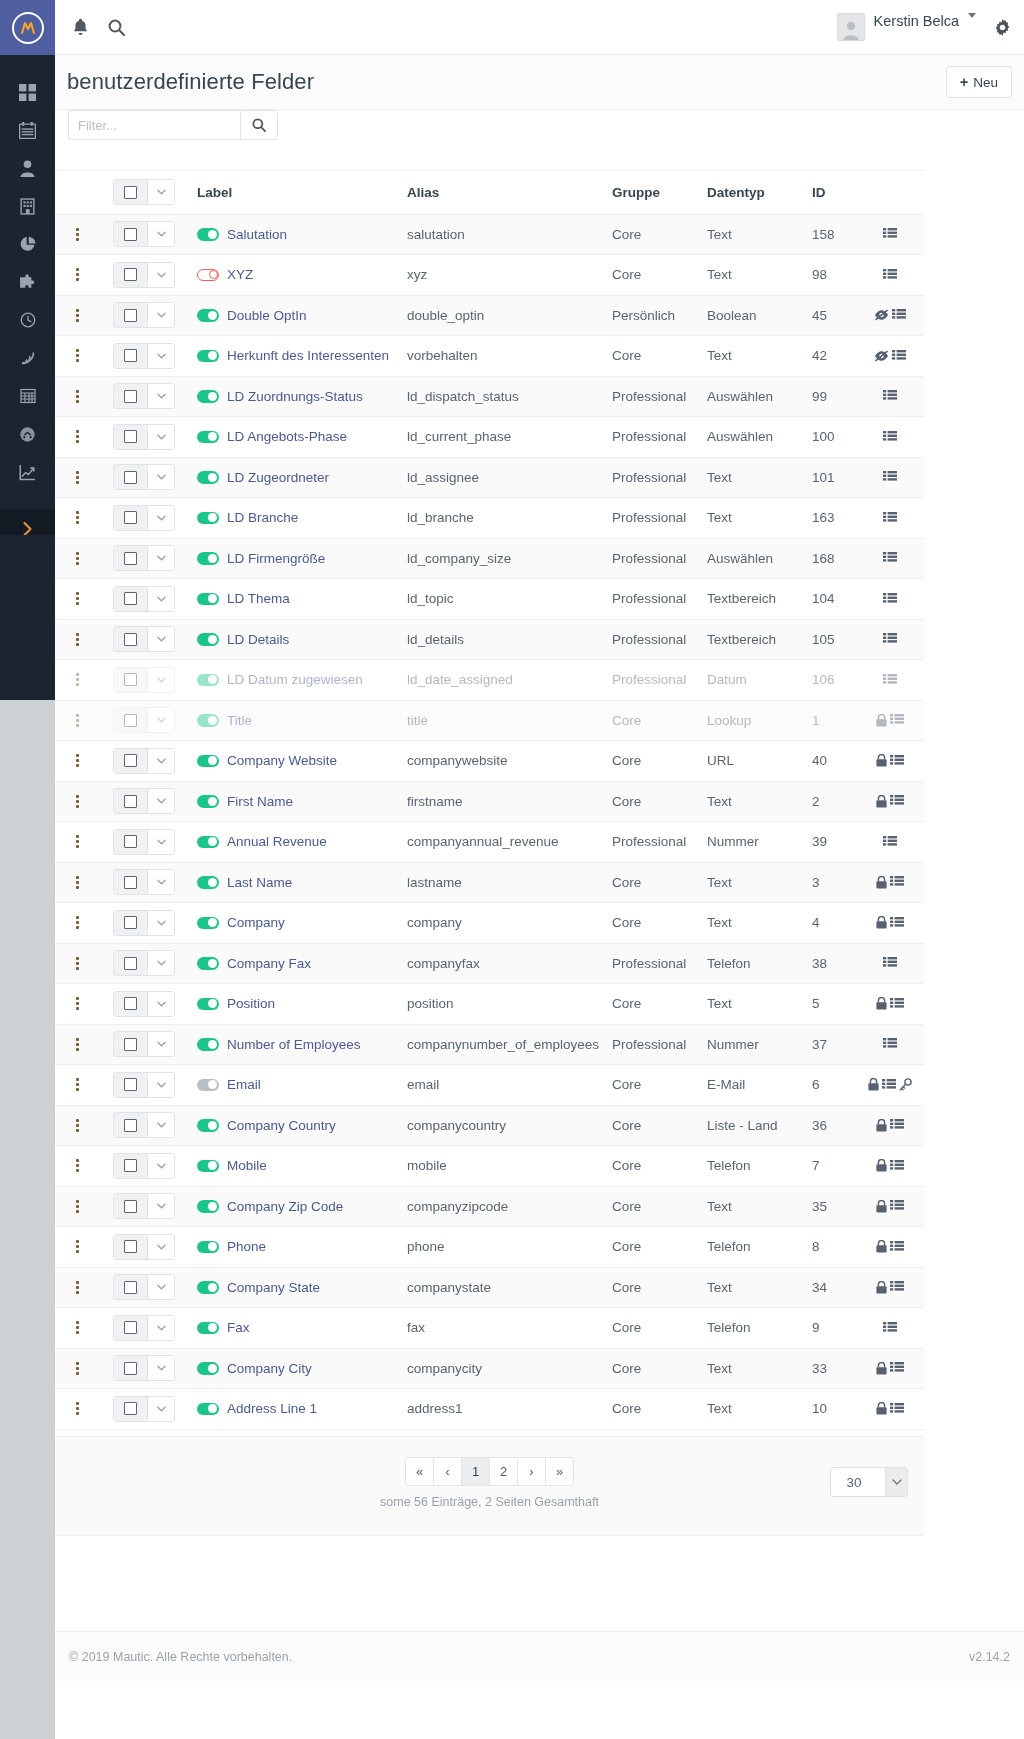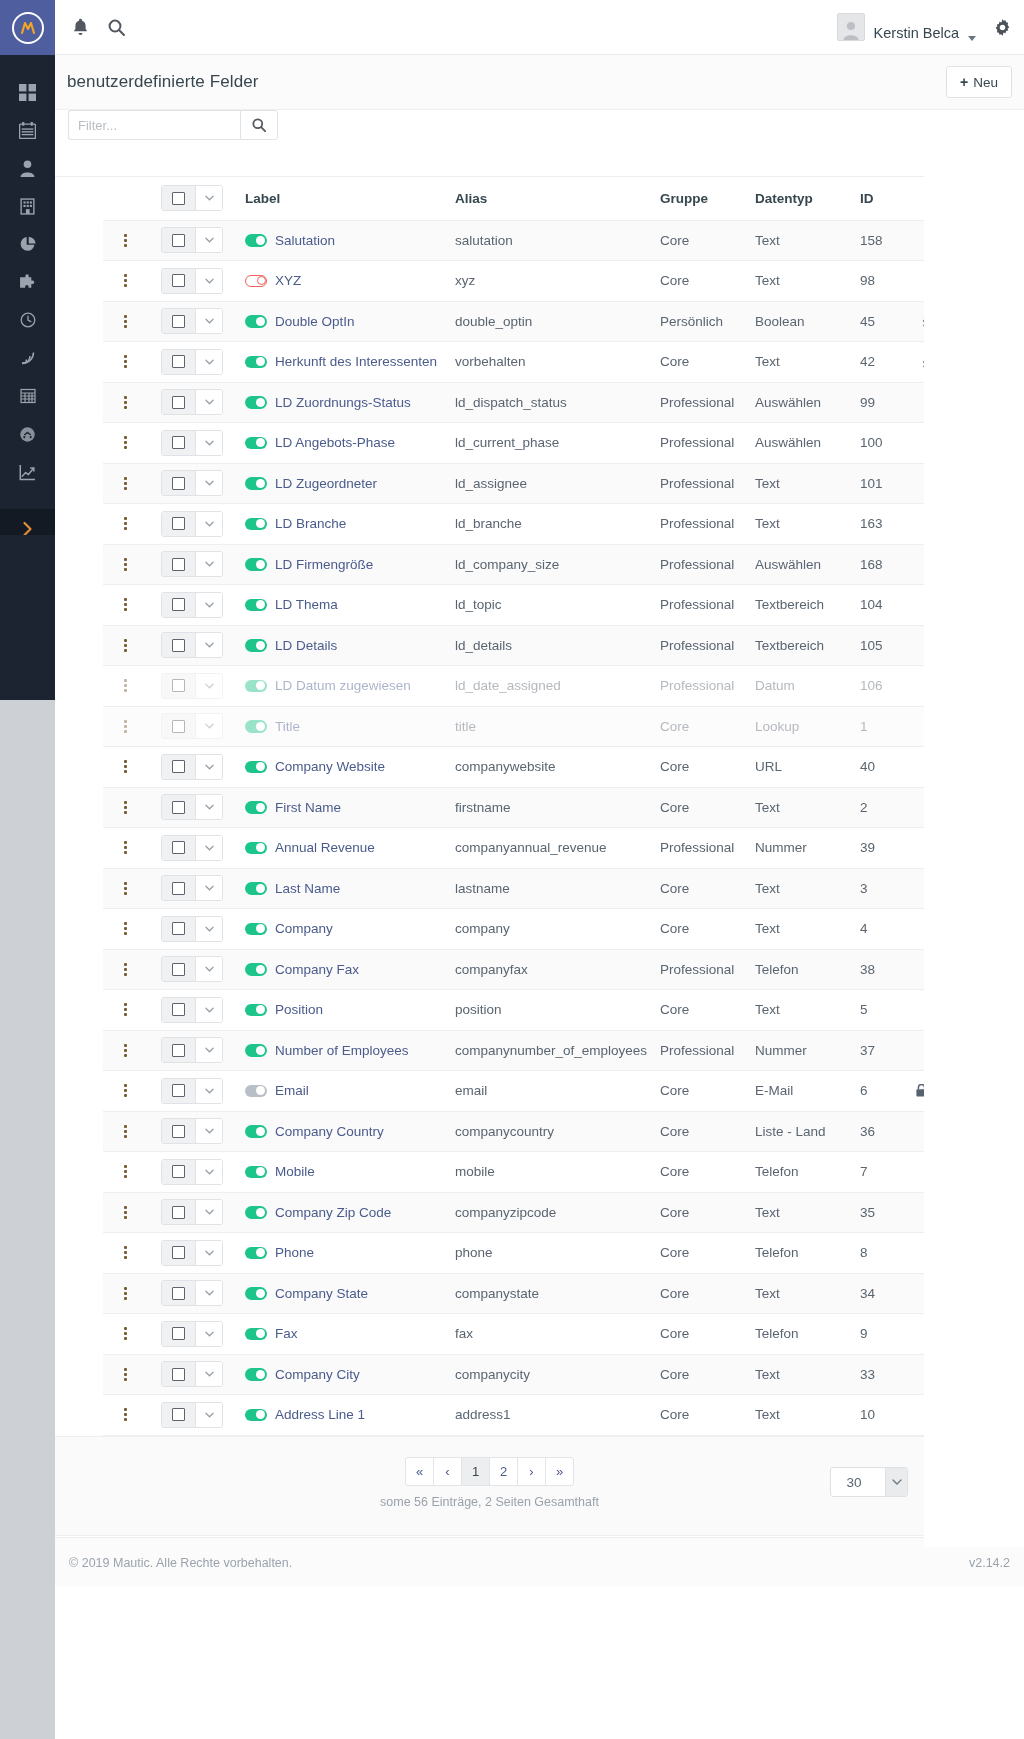--- a/index.html
+++ b/index.html
@@ -53,42 +53,42 @@
     background: #ffffff; border-bottom: 1px solid #e6e8ea;
     display: flex; align-items: center;
   }
   #topbar .tb-icon {
     width: 36px; height: 55px; display: flex; align-items: center;
     justify-content: center; color: #51585f;
   }
   #topbar .tb-icon.first { margin-left: 7px; }
   #topbar .spacer { flex: 1; }
   #topbar .user {
-    display: flex; align-items: flex-end; gap: 9px; padding-right: 4px;
+    display: flex; align-items: flex-start; gap: 9px; padding-right: 4px;
   }
   #topbar .avatar {
     width: 28px; height: 28px; background: #e4e6e8; border: 1px solid #d8dade;
     border-radius: 2px; display: flex; align-items: flex-end; justify-content: center;
     overflow: hidden;
   }
   #topbar .username { font-size: 14.5px; color: #37474f; }
   #topbar .caret {
     width: 0; height: 0; border-left: 4px solid transparent;
     border-right: 4px solid transparent; border-top: 5px solid #6b7580;
   }
   #topbar .gear { width: 44px; display: flex; justify-content: center; color: #4a5159; }
 
   
   #pagehead {
     position: absolute; left: 55px; top: 55px; width: 969px; height: 55px;
     background: #fbfbfc; border-bottom: 1px solid #eceef0;
     display: flex; align-items: center; padding: 0 12px 0 12px;
   }
   #pagehead h1 {
-    font-size: 17px; font-weight: 400; color: #37474f; letter-spacing: .1px;
+    font-size: 22px; font-weight: 400; color: #37474f; letter-spacing: .1px;
   }
   #pagehead .flex { flex: 1; }
   #btn-new {
     border: 1px solid #dfe2e5; background: #ffffff; border-radius: 3px;
     font-size: 13.5px; color: #37474f; padding: 7px 13px;
     font-family: "Liberation Sans", sans-serif; cursor: pointer;
     display: flex; align-items: center; gap: 5px;
   }
   #btn-new .plus { font-weight: bold; font-size: 14px; }
 
@@ -107,22 +107,22 @@
   #filterbar input::placeholder { color: #b8bec4; }
   #filterbar .filter-btn {
     width: 38px; height: 30px; border: 1px solid #e0e3e6;
     border-radius: 0 3px 3px 0; background: #ffffff;
     display: flex; align-items: center; justify-content: center;
     color: #51585f; cursor: pointer;
   }
 
   
   #tablewrap {
-    position: absolute; left: 55px; top: 176px; width: 869px;
-    background: #ffffff; border-top: 1px solid #eceef0; padding-left: 48px;
+    position: absolute; left: 55px; top: 170px; width: 869px;
+    background: #ffffff; border-top: 1px solid #eceef0;
   }
   table { border-collapse: collapse; width: 869px; table-layout: fixed; }
   thead th {
     height: 43px; font-size: 13.5px; font-weight: bold; color: #37474f;
     text-align: left; border-bottom: 1px solid #eceef0; background: #fff;
     padding: 0 12px; vertical-align: middle;
   }
   tbody td {
     height: 40.5px; font-size: 13.5px; color: #5a6570; padding: 0 12px;
     border-bottom: 1px solid #eceef0; vertical-align: middle;
@@ -1720,19 +1720,19 @@
   <div class="pg-size">
     <span class="val">30</span>
     <span class="arw">
       <svg width="10" height="6" viewBox="0 0 10 6" fill="none" stroke="#707a84" stroke-width="1.4" stroke-linecap="round">
           <path d="M1 1 L5 5 L9 1"></path>
         </svg>
     </span>
   </div>
 </div>
 
-<div id="footer" style="top: 1537px;">
+<div id="footer" style="top: 1631px;">
   <span>© 2019 Mautic. Alle Rechte vorbehalten.</span>
   <span class="flex"></span>
   <span>v2.14.2</span>
 </div>
 
 <div class="mid-strip" style="top: 165px; height: 1382px;"></div>
 
 </body></html>

